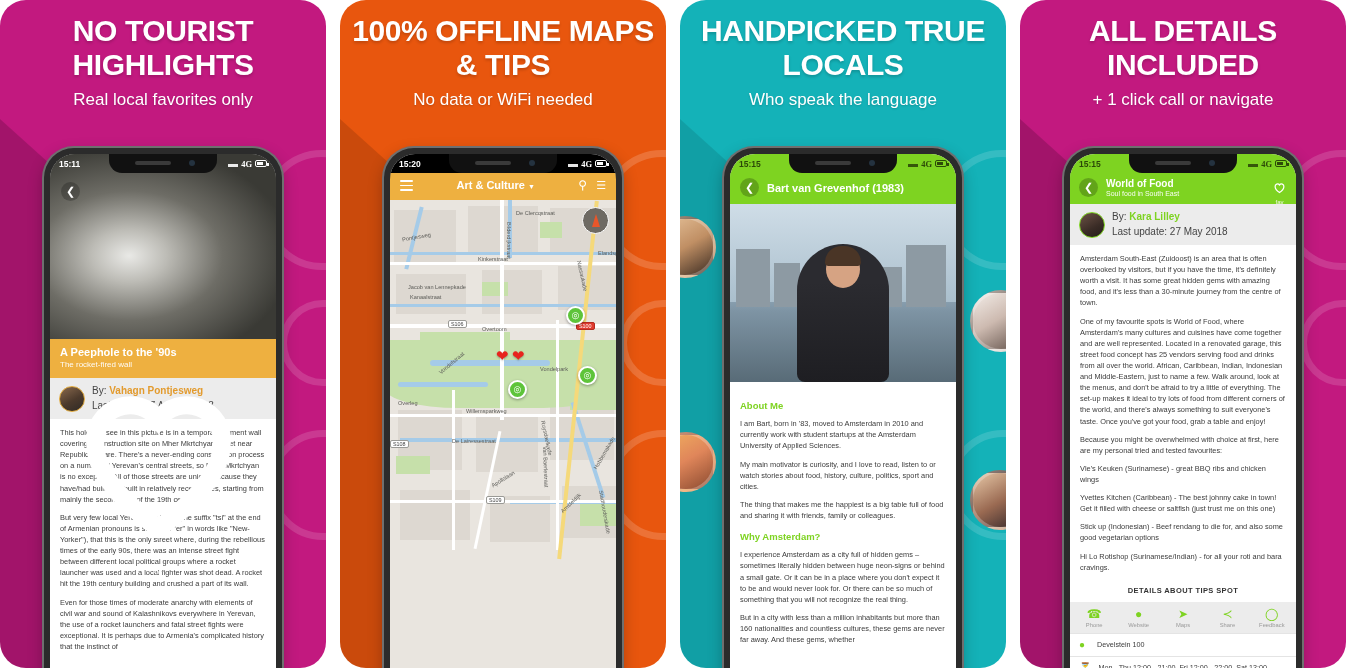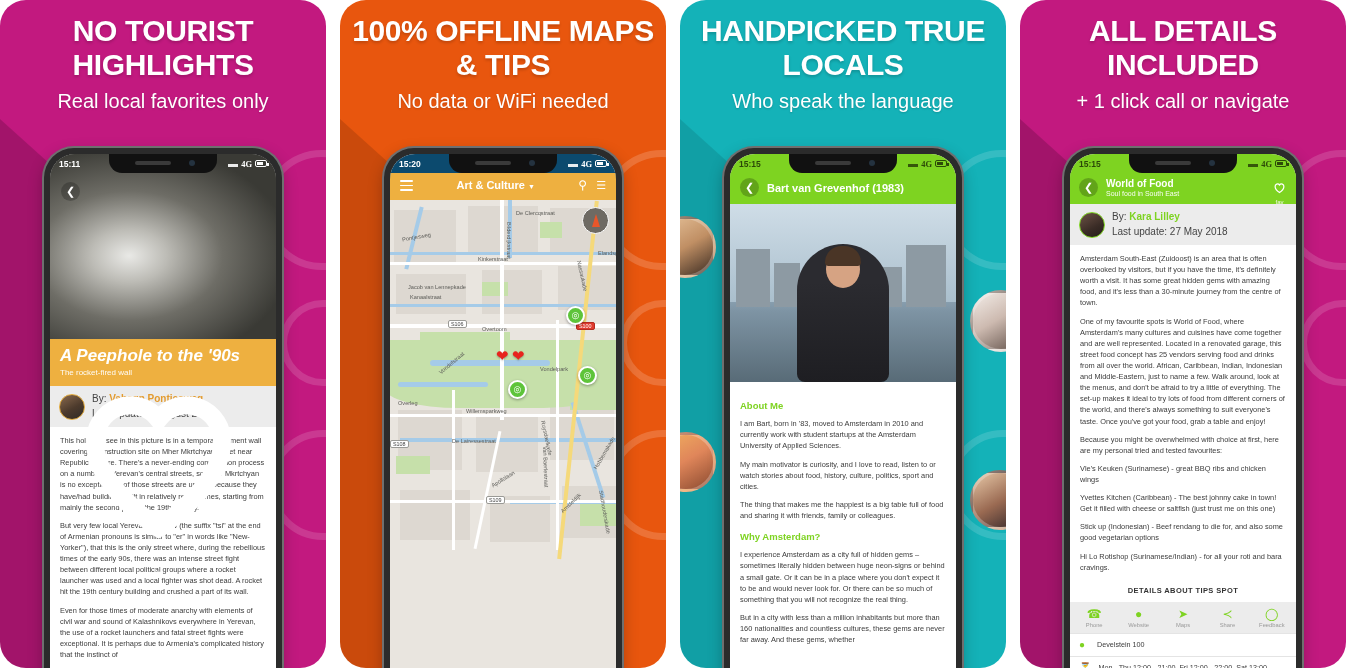--- a/index.html
+++ b/index.html
@@ -23,21 +23,21 @@
   
   .ring { position:absolute; border-radius:50%; border:7px solid rgba(255,255,255,0.14); }
   .ring.a { width:120px; height:120px; right:-56px; top:150px; }
   .ring.b { width:86px; height:86px; right:-40px; top:300px; }
   .ring.c { width:110px; height:110px; right:-52px; top:430px; }
   .panel.p2 .ring { border-color:rgba(255,255,255,0.17); }
 
   .headline { position:relative; z-index:4; text-align:center; padding:14px 12px 0; }
   .headline h1 { color:#fff; font-weight:bold; font-size:30px; line-height:1.12;
     letter-spacing:-0.4px; text-shadow:0 2px 3px rgba(0,0,0,0.18); }
-  .headline h2 { color:#fff; font-weight:normal; font-size:20px; margin-top:9px;
+  .headline h2 { color:#fff; font-weight:normal; font-size:17px; margin-top:9px;
     text-shadow:0 1px 2px rgba(0,0,0,0.18); }
 
   
   .phone { position:absolute; z-index:5; left:50%; transform:translateX(-50%);
     top:148px; width:238px; height:540px; background:#2b2b2b;
     border-radius:30px 30px 0 0; padding:6px 6px 0 6px;
     box-shadow:0 0 0 2px #6f6f6f, 0 6px 16px rgba(0,0,0,0.3); }
   .screen { position:relative; width:100%; height:100%; background:#fff;
     border-radius:25px 25px 0 0; overflow:hidden; }
   .notch { position:absolute; z-index:9; left:50%; transform:translateX(-50%); top:0;
@@ -60,21 +60,21 @@
     color:#fff; display:flex; align-items:center; justify-content:center; font-size:11px; flex:0 0 auto; }
   .heart { width:15px; height:15px; position:relative; }
   .heart svg { width:100%; height:100%; }
 
   
   .p1 .photo { height:185px; background:
       radial-gradient(ellipse at 35% 55%, #e9e9e6 0%, #bdbcb6 18%, #6e6d66 45%, #3a3a35 78%),
       linear-gradient(160deg,#4c4c46,#2a2a26); position:relative; }
   .p1 .photo .backbtn { position:absolute; left:11px; top:28px; }
   .p1 .titlebar { background:#eeb040; padding:7px 10px 9px; position:relative; color:#fff; }
-  .p1 .titlebar .t { font-size:17px; font-weight:bold;font-style:italic; }
+  .p1 .titlebar .t { font-size:11px; font-weight:bold; }
   .p1 .titlebar .s { font-size:8px; margin-top:2px; opacity:.95; }
   .p1 .titlebar .favwrap { position:absolute; right:9px; top:8px; text-align:center; color:#fff; }
   .p1 .titlebar .favwrap .lbl { font-size:6px; margin-top:1px; opacity:.9; }
   .authorbar { display:flex; align-items:center; gap:7px; background:#ececec; padding:6px 9px; }
   .avatar { width:26px; height:26px; border-radius:50%; flex:0 0 auto;
     background:linear-gradient(150deg,#8a6a4e,#4c3a2c 55%,#2e2a26);
     border:1.5px solid #e0a93c; }
   .authorbar .meta { font-size:10px; line-height:1.45; color:#444; }
   .authorbar .meta .nm { color:#e39b2e; font-weight:bold; }
   .body { padding:8px 10px; font-size:7.4px; line-height:1.5; color:#3b3b3b; }
@@ -220,21 +220,21 @@
       <h1>100% OFFLINE MAPS &amp; TIPS</h1>
       <h2>No data or WiFi needed</h2>
     </div>
 
     <div class="phone">
       <div class="screen">
         <div class="notch">
           <span class="spk"></span>
           <span class="cam"></span>
         </div>
-        <div style="background:#0c4a6e">
+        <div style="background:#000000">
           <div class="statusbar" style="color:#fff">
             <span>15:20</span>
             <span class="right">
               <span class="sig"></span>
               <span>4G</span>
               <span class="bat">
                   <i></i>
                 </span>
             </span>
           </div>

